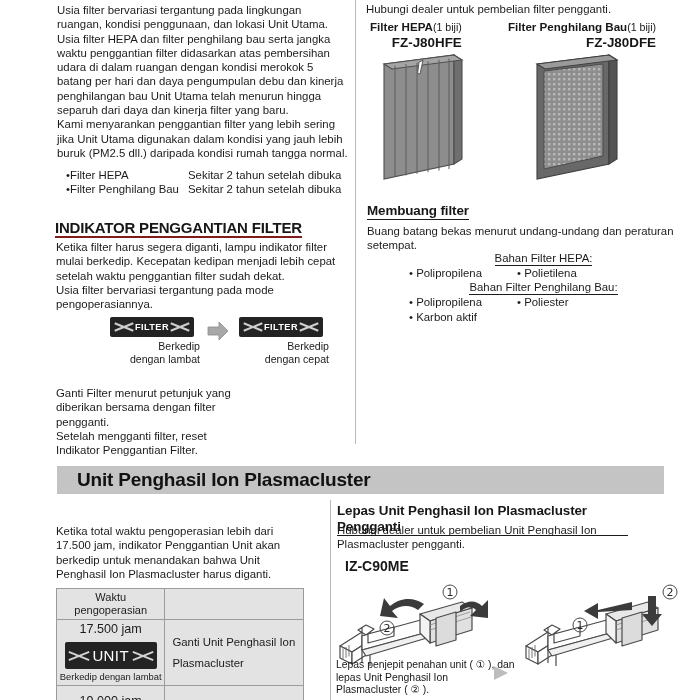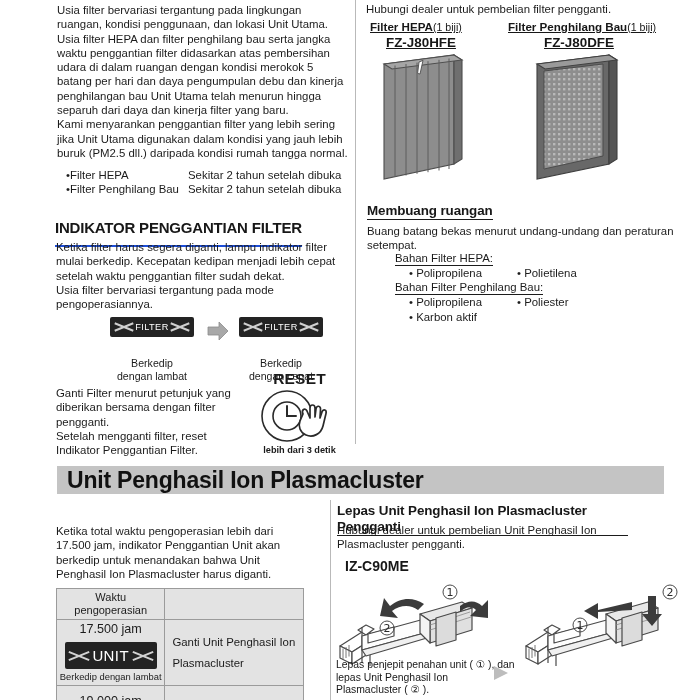--- a/index.html
+++ b/index.html
@@ -9,22 +9,22 @@
     font-family:"Liberation Sans", sans-serif;
     color:#171717;
     -webkit-font-smoothing:antialiased;
   }
   .page{position:relative;width:628px;height:700px;}
 
   
   .body-txt{font-size:11.4px;line-height:14.3px;color:#1b1b1b;}
   .h-ul{
     font-size:15px;font-weight:bold;letter-spacing:-0.2px;
-    border-bottom:2px solid #1d4ed8;display:inline-block;
-    padding-bottom:9px;line-height:17px;
+    border-bottom:2px solid #7f1d1d;display:inline-block;
+    padding-bottom:0;line-height:17px;
   }
   .h-ul-sm{
     font-size:13.4px;font-weight:bold;letter-spacing:-0.1px;
     border-bottom:1.6px solid #1b1b1b;display:inline-block;
     padding-bottom:0px;line-height:16px;
   }
   .u-line{border-bottom:1px solid #1b1b1b;display:inline-block;line-height:13px;}
 
   
   #left-col{position:absolute;left:0px;top:0px;width:352px;height:700px;}
@@ -42,72 +42,72 @@
 
   
   #lamp-row{position:absolute;left:104px;top:317px;width:225px;height:55px;}
   .lamp-block{position:absolute;text-align:center;width:96px;}
   .lamp-badge{
     width:84px;height:20px;background:#232323;border-radius:2px;
     margin:0 auto;position:relative;overflow:hidden;
     display:flex;align-items:center;justify-content:center;
   }
   .lamp-badge .lbl{
-    color:#ffffff;font-size:9.2px;font-weight:normal;letter-spacing:0.4px;
+    color:#ffffff;font-size:9.2px;font-weight:bold;letter-spacing:0.4px;
     position:relative;z-index:3;
   }
   .lamp-badge .ray{
     position:absolute;top:50%;width:20px;height:2px;background:#cfcfcf;z-index:2;
   }
   .lamp-badge .ray.l1{left:4px;transform:translateY(-50%) rotate(-22deg);}
   .lamp-badge .ray.l2{left:4px;transform:translateY(-50%) rotate(22deg);}
   .lamp-badge .ray.r1{right:4px;transform:translateY(-50%) rotate(22deg);}
   .lamp-badge .ray.r2{right:4px;transform:translateY(-50%) rotate(-22deg);}
-  .lamp-cap{font-size:10.6px;line-height:12.6px;margin-top:20px;color:#1b1b1b;}
+  .lamp-cap{font-size:10.6px;line-height:12.6px;margin-top:3px;color:#1b1b1b;text-align:right;}
   #lamp-arrow{position:absolute;left:103px;top:4px;}
 
   
   #ganti-para{position:absolute;left:56px;top:386px;width:190px;}
   #reset-graphic{position:absolute;left:247px;top:370px;width:105px;height:88px;text-align:center;}
   #reset-word{font-size:15.5px;font-weight:bold;letter-spacing:0.2px;color:#1b1b1b;}
   #reset-sub{font-size:9.2px;font-weight:bold;color:#1b1b1b;margin-top:1px;}
 
   
   #col-divider{position:absolute;left:355px;top:0px;width:1px;height:444px;background:#b9b9b9;}
 
   
   #right-col{position:absolute;left:362px;top:0px;width:338px;height:700px;}
   #dealer-line{position:absolute;left:4px;top:2px;width:330px;}
   #model-names{position:absolute;left:8px;top:20px;width:330px;}
-  .mdl{position:absolute;text-align:left;text-decoration:underline;}
+  .mdl{position:absolute;text-align:right;}
   .mdl .nm{font-size:11.6px;font-weight:bold;line-height:14px;}
   .mdl .nm .qty{font-weight:normal;font-size:10.6px;}
   .mdl .code{font-size:13.4px;font-weight:bold;line-height:16px;margin-top:1px;}
   #mdl-hepa{left:0px;top:0px;}
   #mdl-hepa .code{margin-left:16px;}
   #mdl-deo{left:138px;top:0px;}
   #mdl-deo .code{margin-left:36px;}
 
   #filter-imgs{position:absolute;left:0px;top:52px;width:338px;height:140px;}
 
   #membuang-head{position:absolute;left:5px;top:203px;}
   #membuang-para{position:absolute;left:5px;top:224px;width:320px;}
   #bahan-list{position:absolute;left:5px;top:251px;width:325px;}
-  .bahan-title{margin-left:28px;}
+  .bahan-title{margin-left:28px;text-align:center;}
   .bahan-row{display:flex;margin-left:42px;}
   .bahan-row .c1{width:108px;flex:0 0 108px;}
   .bahan-row .c2{flex:1 1 auto;}
 
   
   #section-banner{
     position:absolute;left:57px;top:466px;width:607px;height:28px;
     background:#c4c4c4;display:flex;align-items:center;
   }
   #section-banner .t{
-    font-size:23px;font-weight:bold;color:#111111;margin-left:10px;letter-spacing:-0.2px;
+    font-size:19px;font-weight:bold;color:#111111;margin-left:20px;letter-spacing:-0.2px;
   }
 
   
   #unit-ind-head{position:absolute;left:55px;top:503px;}
   #unit-ind-para{position:absolute;left:56px;top:524px;width:252px;}
 
   #unit-table{position:absolute;left:56px;top:588px;width:248px;}
   #unit-table table{border-collapse:collapse;width:248px;}
   #unit-table td{
     border:1px solid #9b9b9b;padding:0;vertical-align:middle;
@@ -198,32 +198,20 @@
           <span class="lbl">FILTER</span>
         </div>
         <div class="lamp-cap" style="white-space:pre-line">Berkedip
 dengan cepat</div>
       </div>
     </div>
 
     <div id="ganti-para" class="body-txt" style="white-space:pre-line">Ganti Filter menurut petunjuk yang diberikan bersama dengan filter pengganti.
 Setelah mengganti filter, reset Indikator Penggantian Filter.</div>
 
-    <div id="reset-graphic">
-      <div id="reset-word">RESET</div>
-      <svg width="105" height="56" viewBox="0 0 105 56">
-        <circle cx="40" cy="28" r="25" fill="none" stroke="#2a2a2a" stroke-width="1.6"></circle>
-        <circle cx="40" cy="28" r="14" fill="none" stroke="#2a2a2a" stroke-width="1.6"></circle>
-        <path d="M40 18 V28 H49" fill="none" stroke="#2a2a2a" stroke-width="2" stroke-linecap="round"></path>
-        <g fill="#ffffff" stroke="#2a2a2a" stroke-width="1.7" stroke-linejoin="round" stroke-linecap="round">
-          <path d="M56 26 C54 22 58 19 60 23 L63 30 L63 20 C63 16 68 16 68 20 L68 29 L69 21 C69.5 17 74 17.5 73.5 21.5 L73 30 L75 24 C76 20.5 80 21.5 79 25.5 L76 38 C74 46 66 50 59 47 C53 44.5 51 38 53 33 Z"></path>
-        </g>
-      </svg>
-      <div id="reset-sub">lebih dari 3 detik</div>
-    </div>
 
   </div>
 
   <div id="col-divider"></div>
 
   <div id="right-col">
 
     <div id="dealer-line" class="body-txt">Hubungi dealer untuk pembelian filter pengganti.</div>
 
     <div id="model-names">
@@ -267,21 +255,21 @@
 
         <g>
           <polygon points="175,12 247,3 247,112 175,127" fill="#686868" stroke="#3f3f3f" stroke-width="1.1"></polygon>
           <polygon points="247,3 255,8 255,107 247,112" fill="#555555" stroke="#3f3f3f" stroke-width="1.1"></polygon>
           <polygon points="175,12 183,17 255,8 247,3" fill="#9a9a9a" stroke="#3f3f3f" stroke-width="1.1"></polygon>
           <polygon points="182,19 241,12 241,104 182,117" fill="url(#mesh)" stroke="#4b4b4b" stroke-width="1"></polygon>
         </g>
       </svg>
     </div>
 
-    <div id="membuang-head" class="h-ul-sm">Membuang ruangan</div>
+    <div id="membuang-head" class="h-ul-sm">Membuang filter</div>
     <div id="membuang-para" class="body-txt">Buang batang bekas menurut undang-undang dan peraturan setempat.</div>
 
     <div id="bahan-list" class="body-txt">
       <div class="bahan-title">
         <span class="u-line">Bahan Filter HEPA:</span>
       </div>
       <div class="bahan-row">
         <span class="c1">• Polipropilena</span>
         <span class="c2">• Polietilena</span>
       </div>

